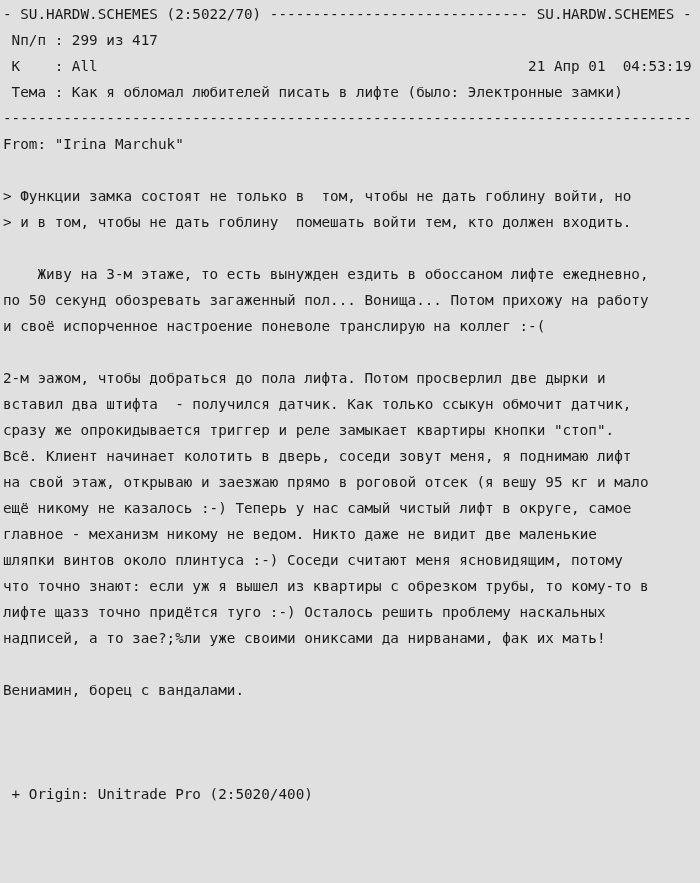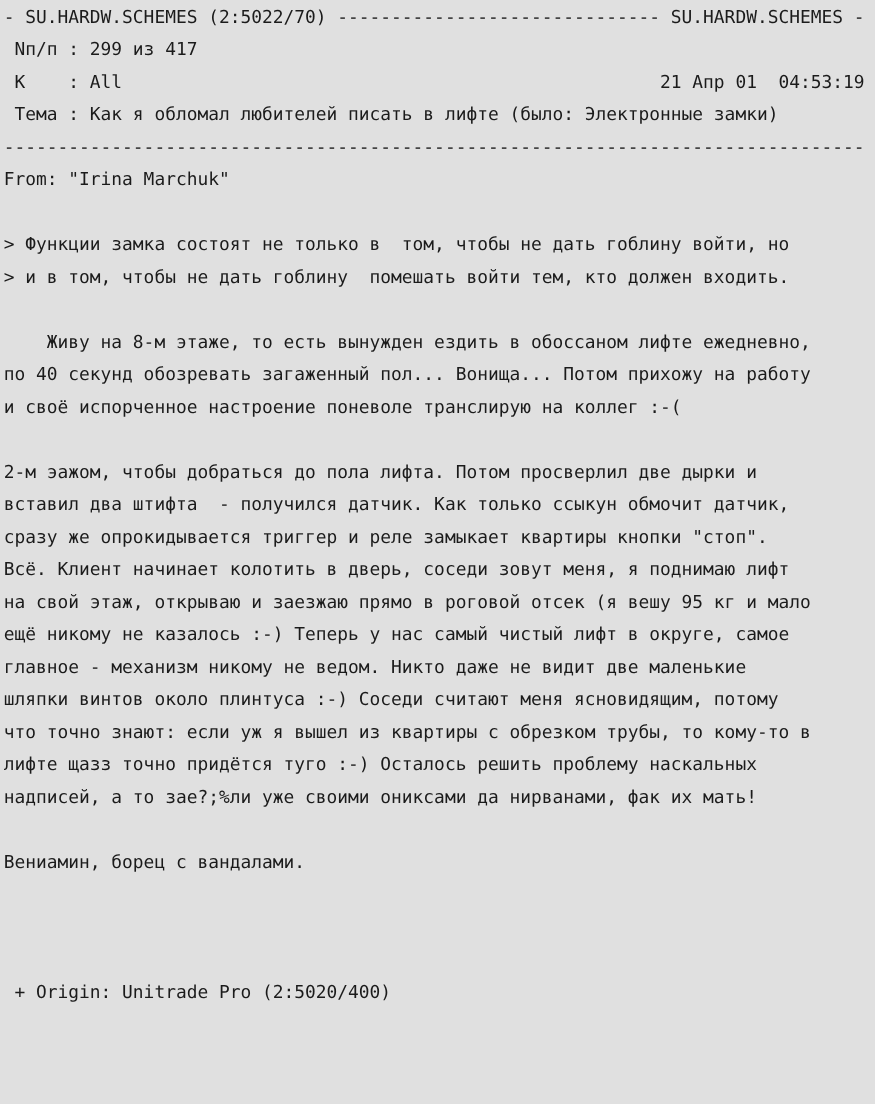--- a/index.html
+++ b/index.html
@@ -37,22 +37,22 @@
   <div class="line">- SU.HARDW.SCHEMES (2:5022/70) ------------------------------ SU.HARDW.SCHEMES -</div>
   <div class="line"> Nп/п : 299 из 417</div>
   <div class="line"> К    : All                                                  21 Апр 01  04:53:19</div>
   <div class="line"> Тема : Как я обломал любителей писать в лифте (было: Электронные замки)</div>
   <div class="line">--------------------------------------------------------------------------------</div>
   <div class="line">From: "Irina Marchuk"</div>
   <div class="line"></div>
   <div class="line">&gt; Функции замка состоят не только в  том, чтобы не дать гоблину войти, но</div>
   <div class="line">&gt; и в том, чтобы не дать гоблину  помешать войти тем, кто должен входить.</div>
   <div class="line"></div>
-  <div class="line">    Живу на 8-м этаже, то есть вынужден ездить в обоссаном лифте ежедневно,</div>
-  <div class="line">по 40 секунд обозревать загаженный пол... Вонища... Потом прихожу на работу</div>
+  <div class="line">    Живу на 3-м этаже, то есть вынужден ездить в обоссаном лифте ежедневно,</div>
+  <div class="line">по 50 секунд обозревать загаженный пол... Вонища... Потом прихожу на работу</div>
   <div class="line">и своё испорченное настроение поневоле транслирую на коллег :-(</div>
   <div class="line"></div>
   <div class="line">2-м эажом, чтобы добраться до пола лифта. Потом просверлил две дырки и</div>
   <div class="line">вставил два штифта  - получился датчик. Как только ссыкун обмочит датчик,</div>
   <div class="line">сразу же опрокидывается триггер и реле замыкает квартиры кнопки "стоп".</div>
   <div class="line">Всё. Клиент начинает колотить в дверь, соседи зовут меня, я поднимаю лифт</div>
   <div class="line">на свой этаж, открываю и заезжаю прямо в роговой отсек (я вешу 95 кг и мало</div>
   <div class="line">ещё никому не казалось :-) Теперь у нас самый чистый лифт в округе, самое</div>
   <div class="line">главное - механизм никому не ведом. Никто даже не видит две маленькие</div>
   <div class="line">шляпки винтов около плинтуса :-) Соседи считают меня ясновидящим, потому</div>

